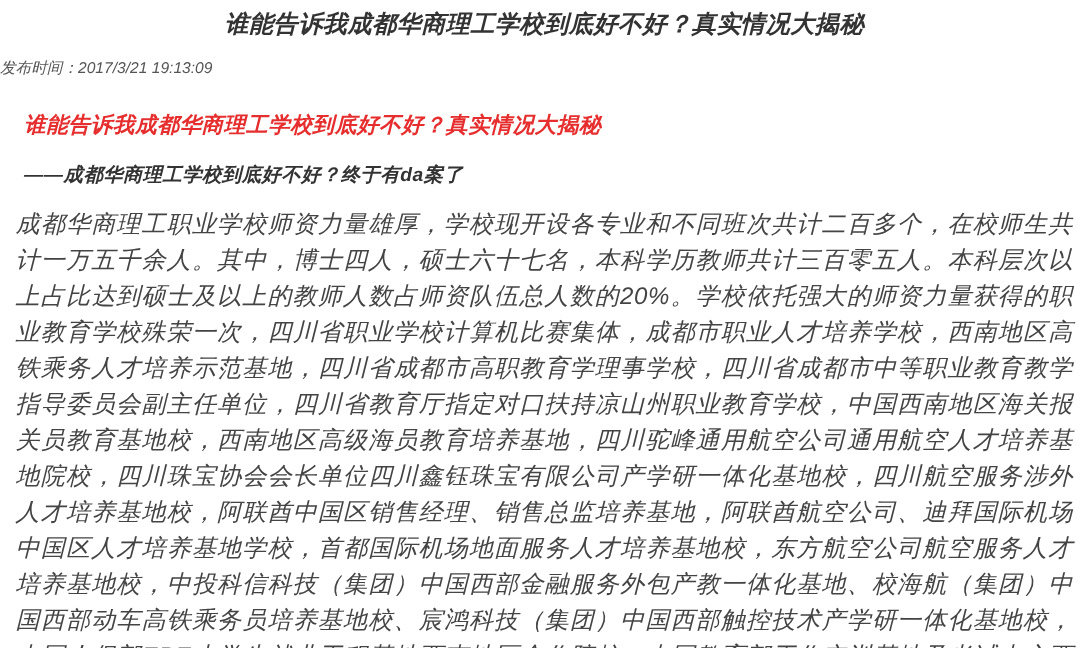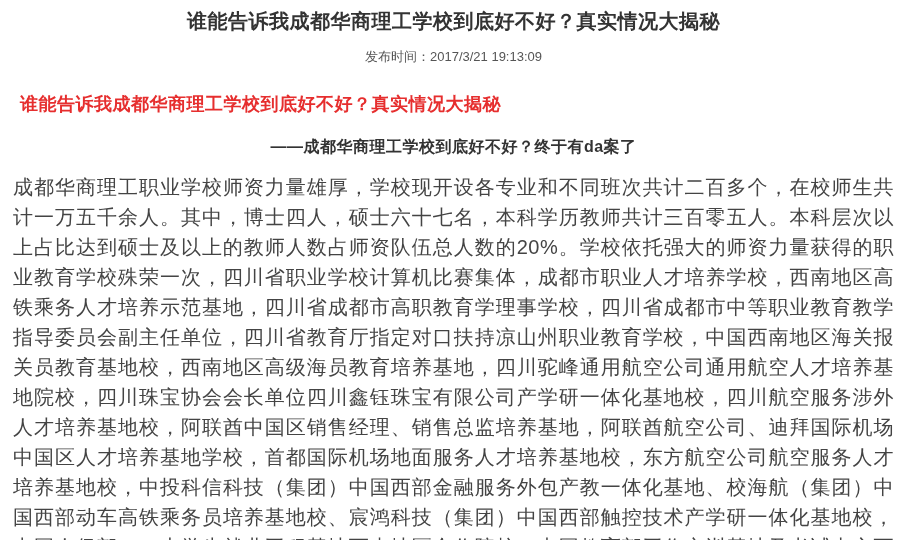--- a/index.html
+++ b/index.html
@@ -8,33 +8,33 @@
     background: #ffffff;
     font-family: "Liberation Sans", "DejaVu Sans", sans-serif;
   }
   .page {
     width: 907px;
     height: 540px;
     background: #ffffff;
     overflow: hidden;
     position: relative;
     box-sizing: border-box;
+    font-style: italic;
   }
   .doc-title {
     margin: 6px 40px 0 40px;
     text-align: center;
     font-size: 20px;
     font-weight: bold;
     color: #333333;
     line-height: 30px;
     letter-spacing: 0.5px;
   }
   .meta-line {
     margin-top: 12px;
-    text-align: center;
     font-size: 13px;
     color: #555555;
     line-height: 18px;
   }
   .meta-line .meta-label,
   .meta-line .meta-value {
     display: inline;
   }
   .article-heading {
     margin: 26px 20px 0 20px;
@@ -44,21 +44,21 @@
     line-height: 24px;
     text-align: left;
     letter-spacing: 0.5px;
   }
   .article-subheading {
     margin: 20px 20px 0 20px;
     font-size: 16px;
     font-weight: bold;
     color: #333333;
     line-height: 22px;
-    text-align: center;
+    text-align: left;
     letter-spacing: 0.5px;
   }
   .article-body {
     margin: 14px 13px 0 13px;
     font-size: 20px;
     color: #444444;
     line-height: 30px;
     text-align: justify;
     text-justify: inter-ideograph;
     letter-spacing: 0.5px;

